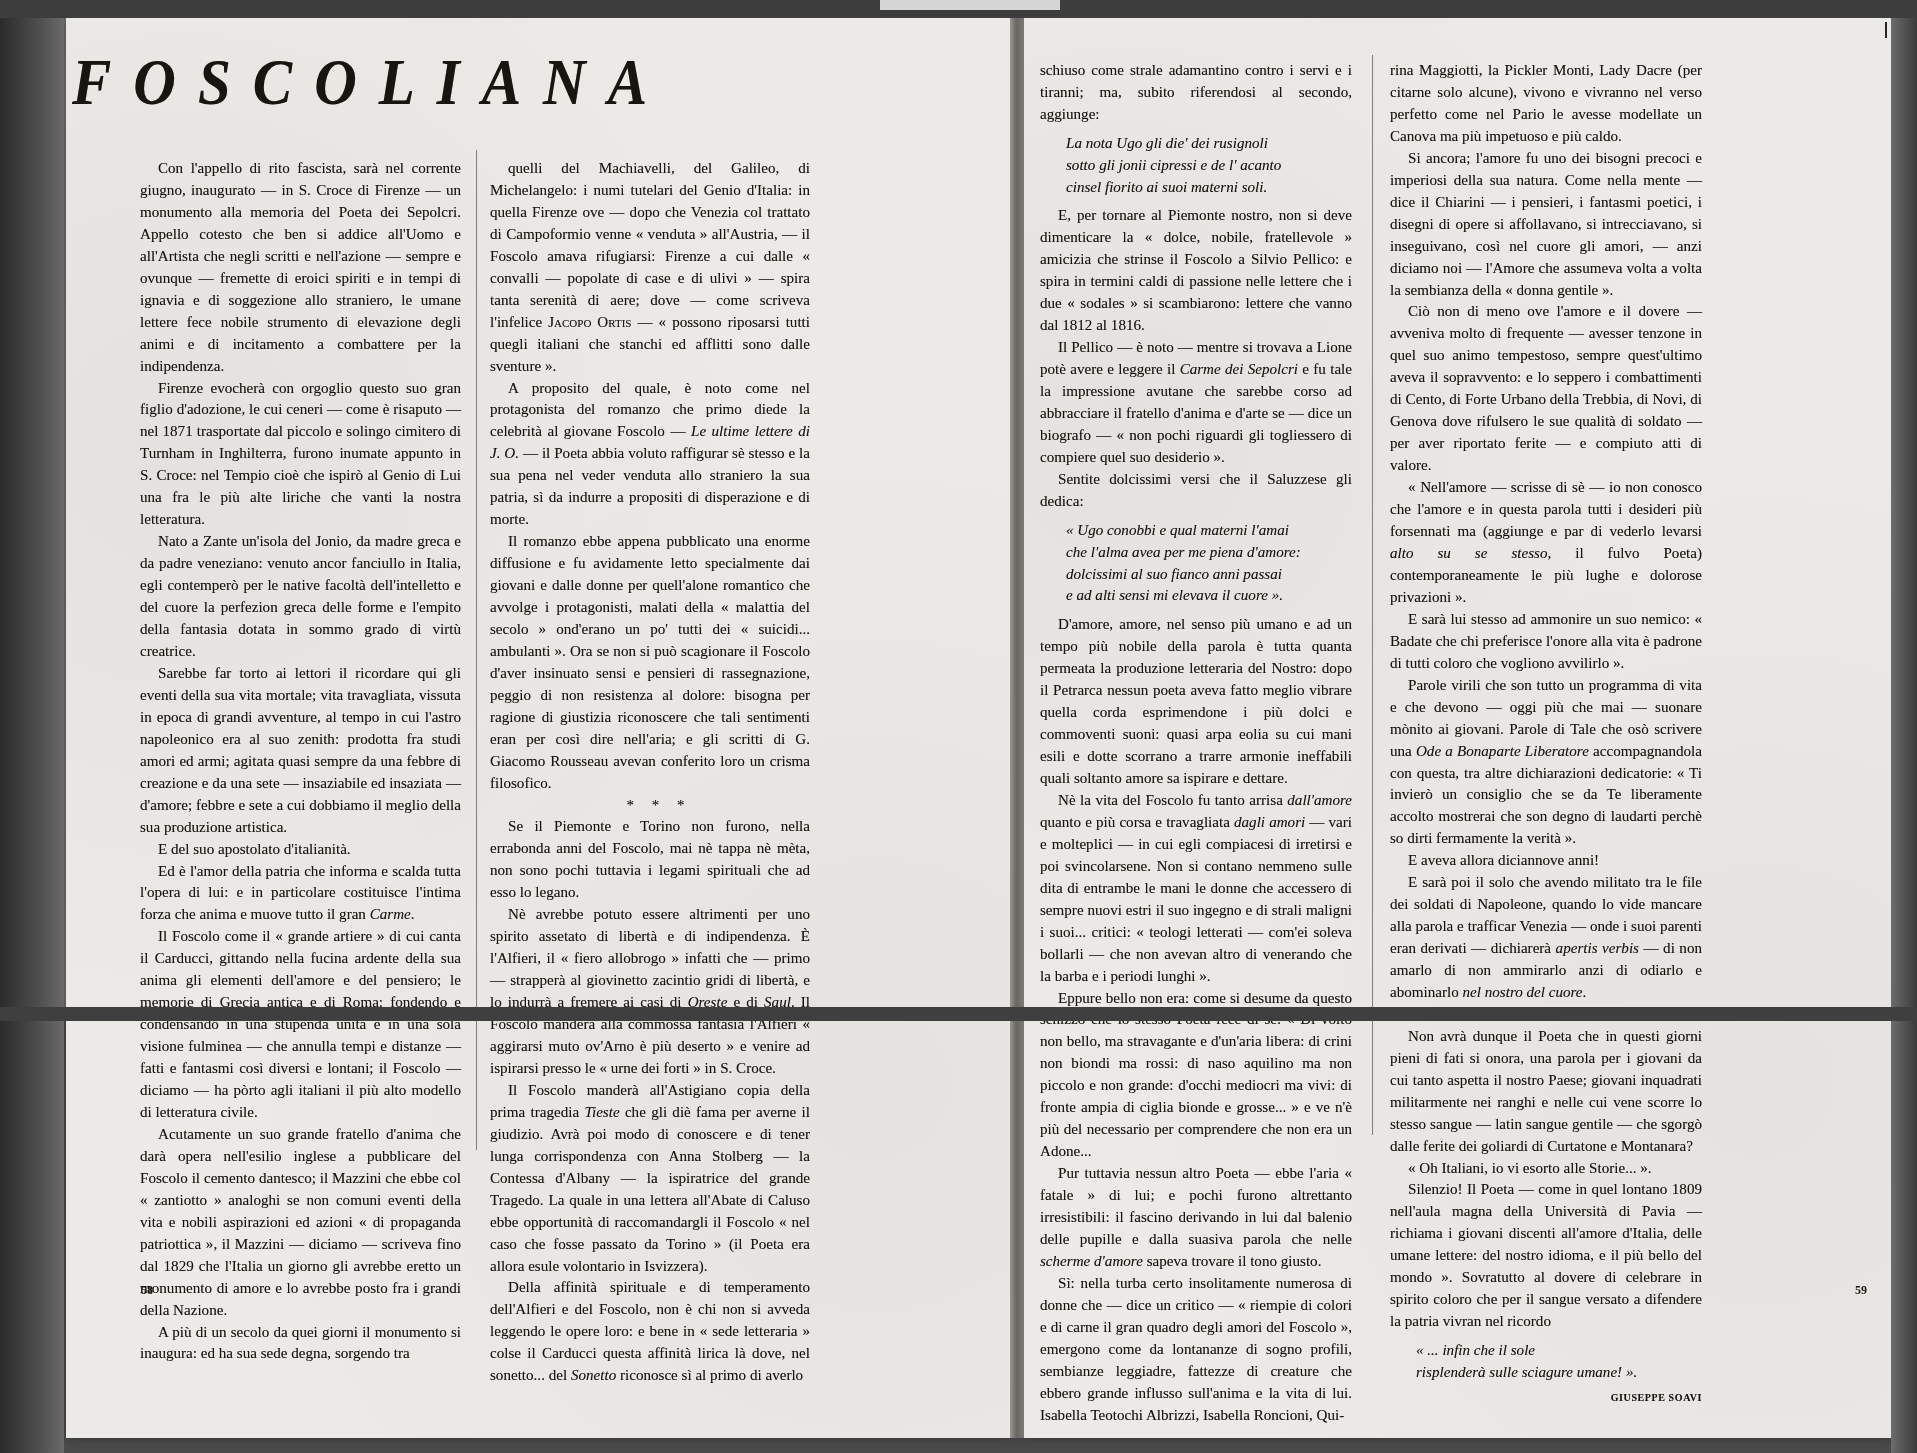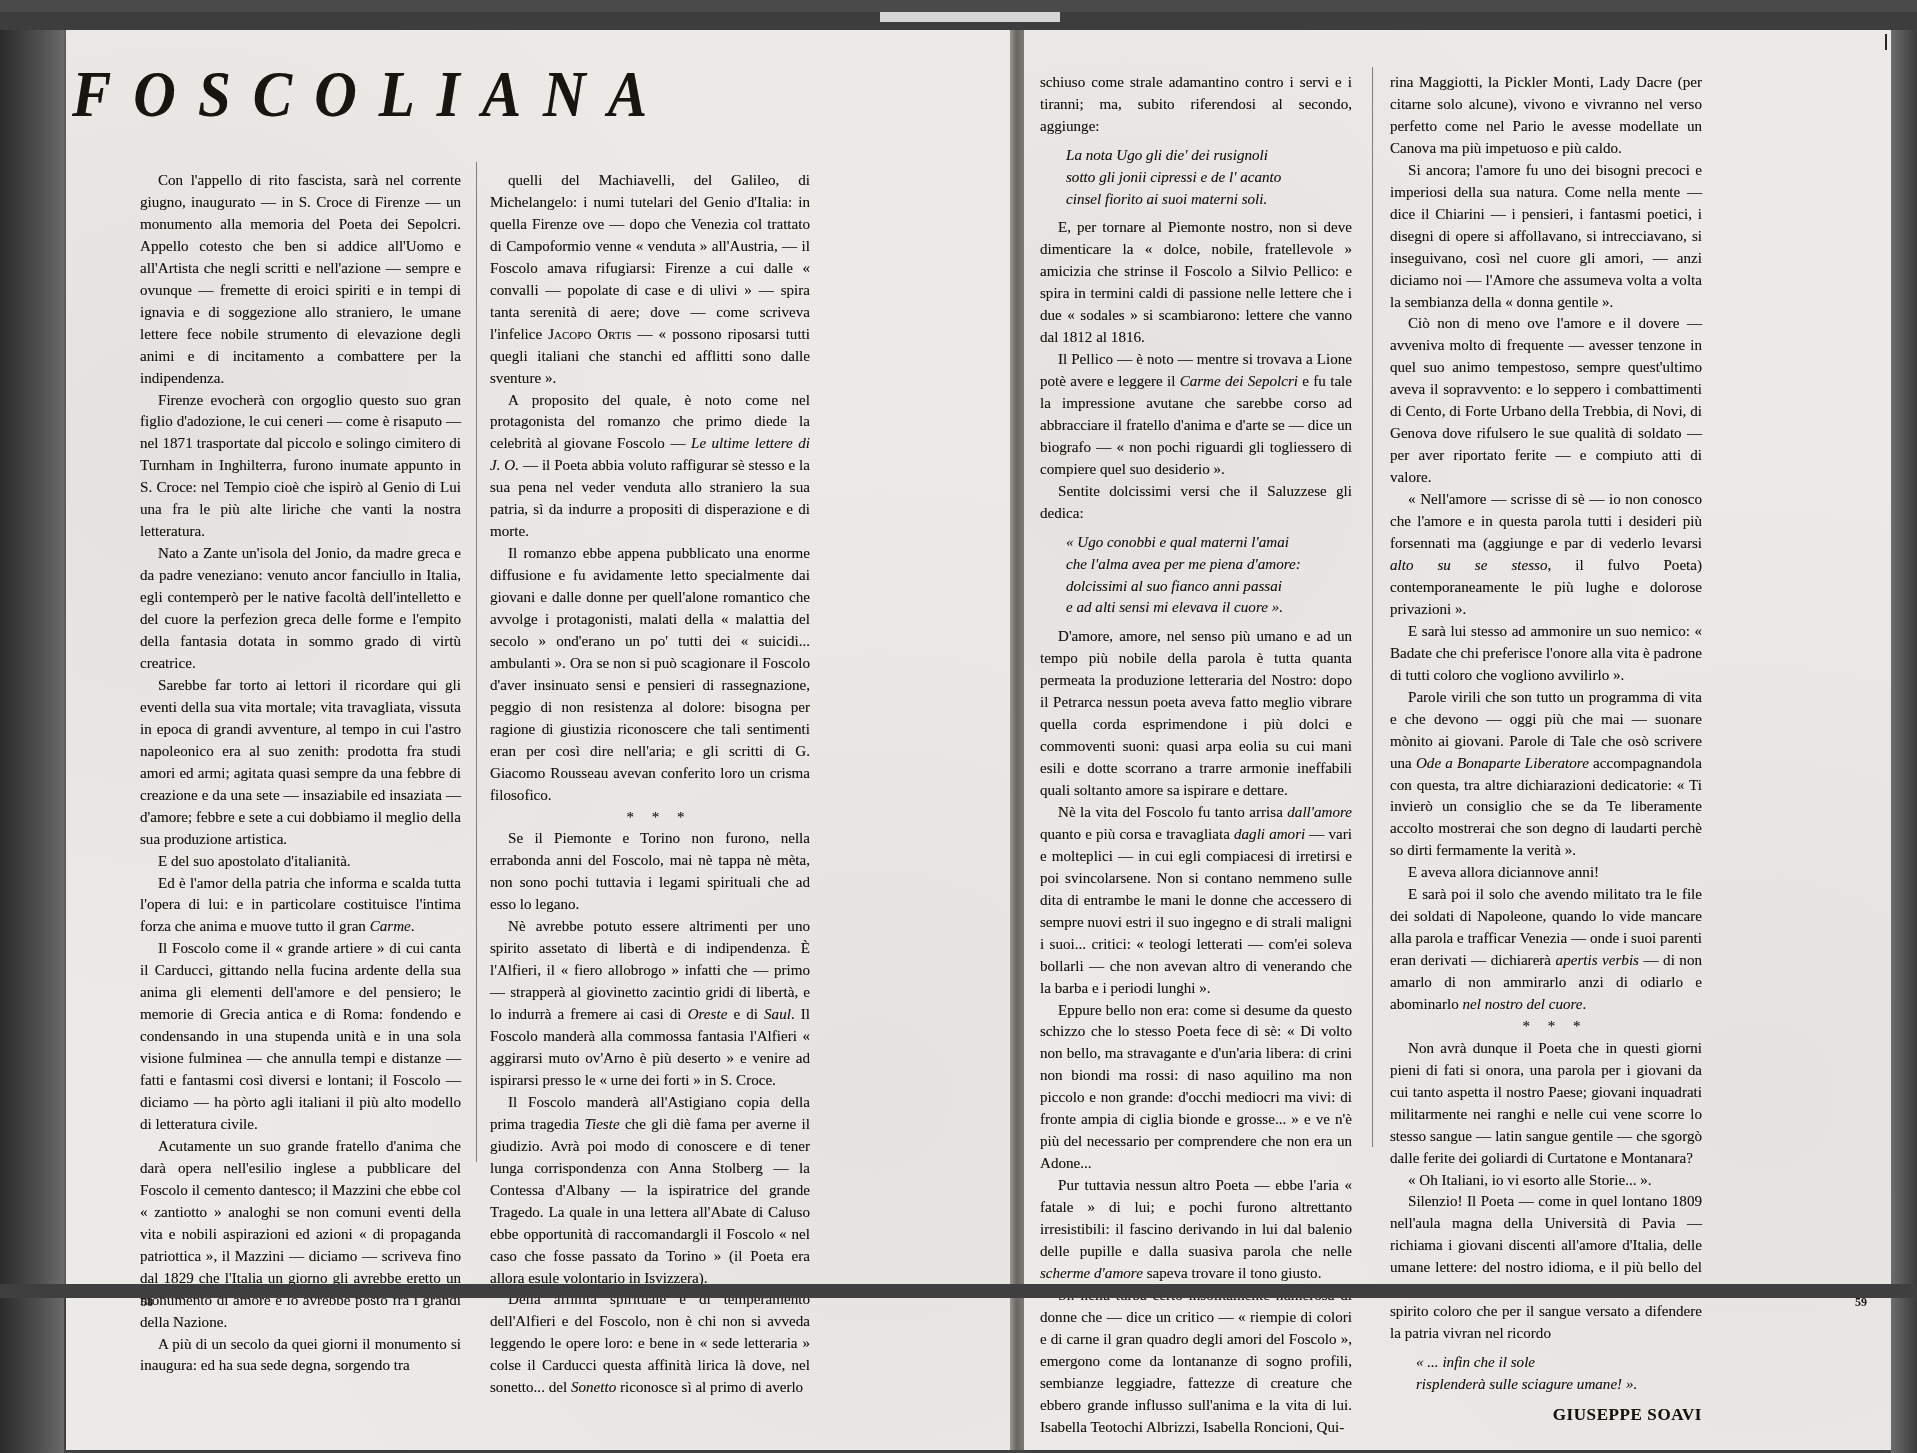--- a/index.html
+++ b/index.html
@@ -10,23 +10,22 @@
   body {
     width: 1917px;
     height: 1453px;
     font-family: "Liberation Serif", serif;
     overflow: hidden;
   }
   .scan {
     position: absolute;
     left: 0; top: 0;
     width: 1917px;
-    height: 1286px;
+    height: 1021px;
     background: #6d6d6d;
-    margin-top: 12px;
   }
   
   .edge-left {
     position: absolute;
     left: 0; top: 0;
     width: 64px; height: 1453px;
     background: linear-gradient(to right, #2b2b2b 0%, #4e4e4e 60%, #6a6a6a 100%);
   }
   .edge-top {
     position: absolute;
@@ -125,21 +124,21 @@
   .stars {
     text-align: center;
     margin: 13px 0 11px 0;
     letter-spacing: 7px;
     font-size: 15px;
     text-indent: 0;
   }
   .sign {
     text-align: right;
     font-weight: bold;
-    font-size: 17px;
+    font-size: 10px;
     letter-spacing: 0.6px;
     margin-top: 16px;
     text-indent: 0;
   }
   em { font-style: italic; }
   .sc { font-variant: small-caps; }
 
   
   #col1 { left: 140px;  top: 158px; width: 321px; }
   #col2 { left: 490px;  top: 158px; width: 320px; }

